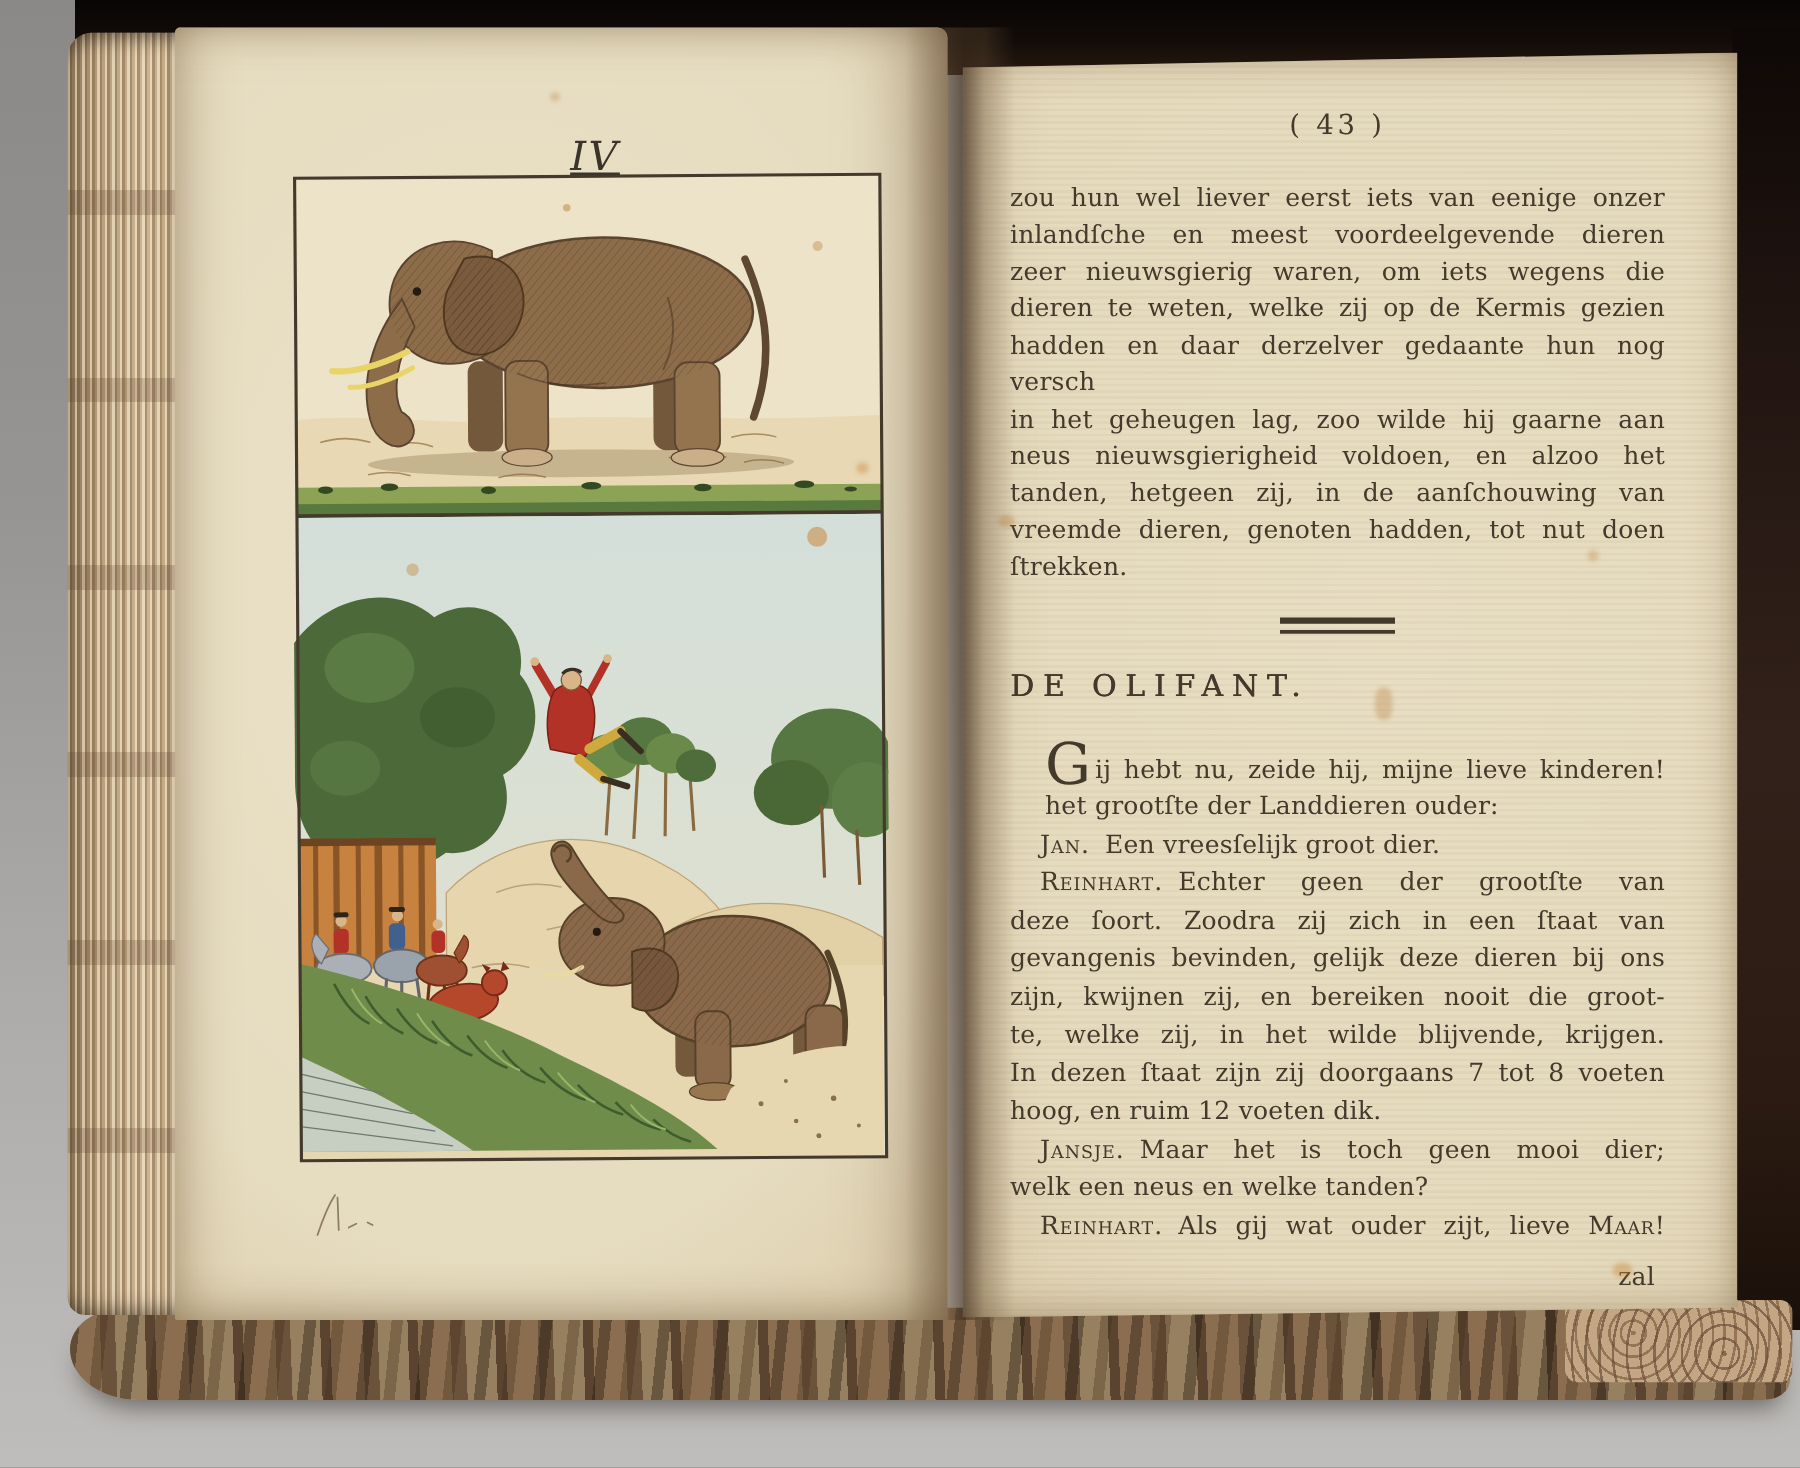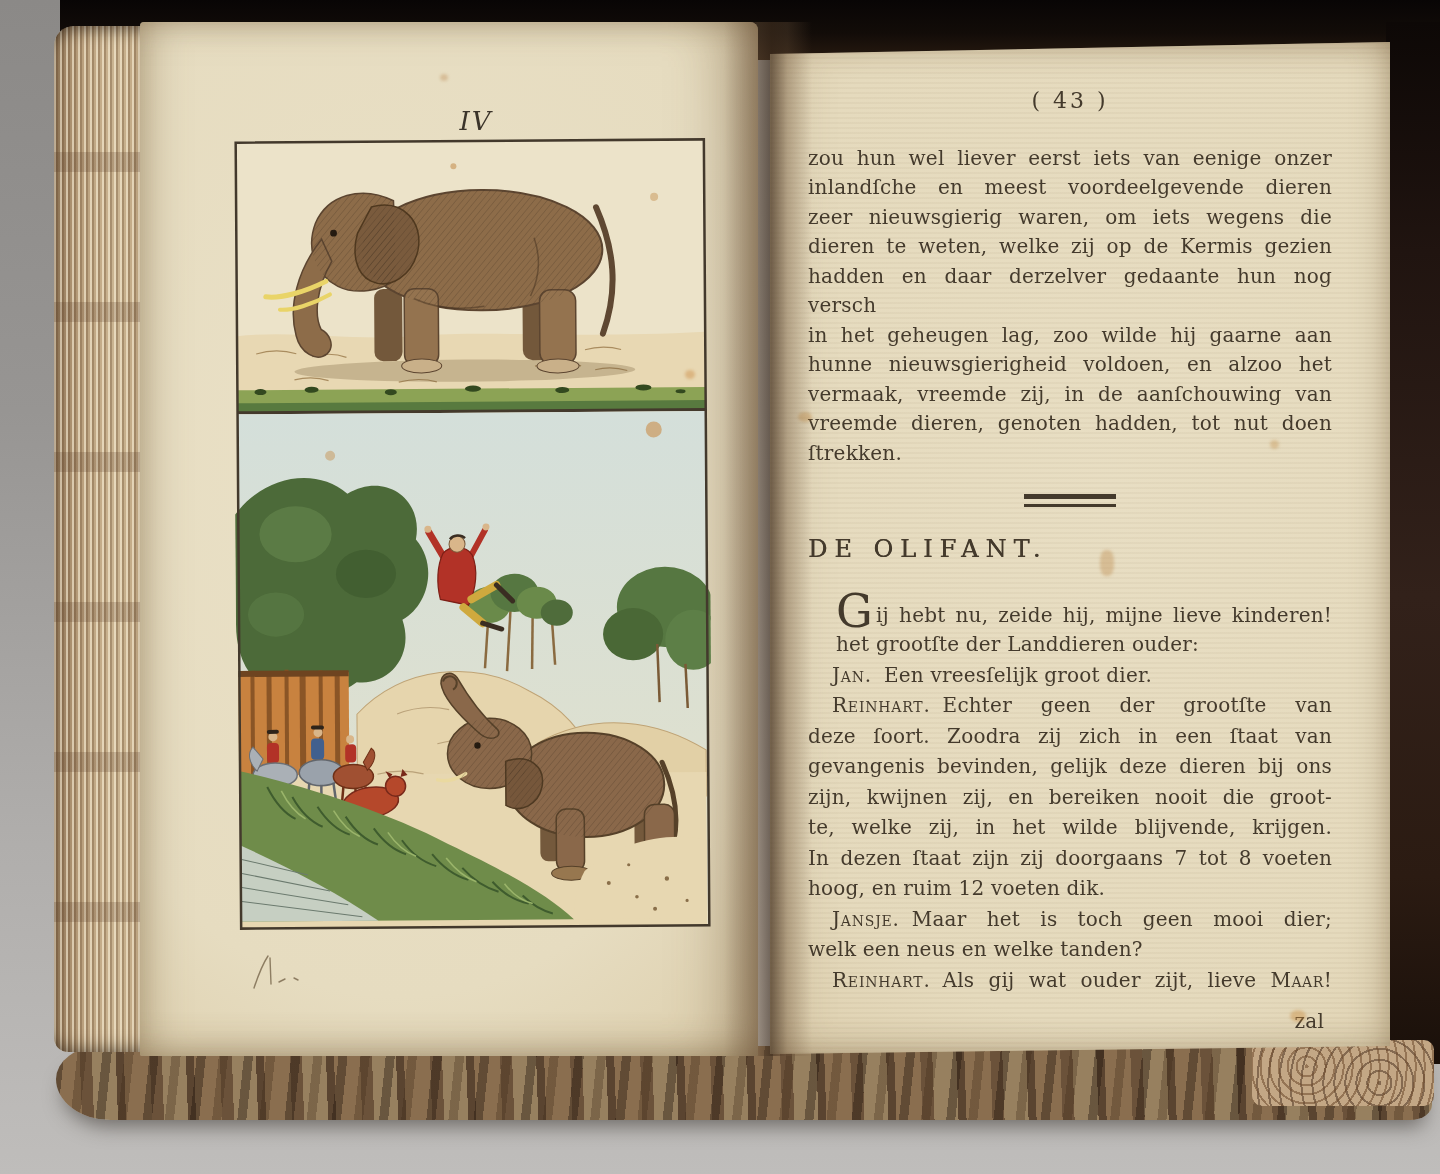--- a/index.html
+++ b/index.html
@@ -50,21 +50,21 @@
       var(--paper-right,#e8dec3) 0%, #e5dabd 55%, #d9c9a6 85%, #c7b28b 100%);
     box-shadow:inset 34px 0 52px -28px rgba(120,90,55,.5),
                inset -26px 0 36px -24px rgba(120,95,60,.45),
                inset 0 22px 32px -22px rgba(110,85,55,.4),
                inset 0 -24px 34px -24px rgba(115,90,58,.4);}
   .gutter{position:absolute;left:724px;top:22px;width:88px;height:1034px;pointer-events:none;
     background:linear-gradient(90deg,rgba(110,85,60,0) 0%,rgba(110,85,60,.42) 38%,
       rgba(66,48,32,.62) 54%,rgba(110,85,60,.32) 72%,rgba(110,85,60,0) 100%);}
   
   .plate-number{position:absolute;left:286px;top:84px;width:100px;text-align:center;
-    font-style:italic;font-size:26px;letter-spacing:2px;color:#3b342a;}
+    font-style:italic;font-size:32px;letter-spacing:2px;color:#3b342a;text-decoration:underline;}
   .plate{position:absolute;left:95px;top:116px;width:475px;height:792px;transform:rotate(-.4deg);}
   .pencil-mark{position:absolute;left:106px;top:926px;}
   
   .rp-text{position:absolute;left:38px;top:44px;width:524px;
     font-size:20px;line-height:29.5px;color:var(--ink,#443a2c);letter-spacing:.2px;}
   .pagenum{text-align:center;font-size:22px;letter-spacing:3px;margin-bottom:28px;}
   .line{text-align:justify;text-align-last:justify;}
   .line.nj{text-align-last:left;}
   .line.ind{text-indent:24px;}
   .sc{font-variant:small-caps;letter-spacing:.8px;margin-right:12px;}
@@ -337,22 +337,22 @@
   <div class="page page-right">
     <div class="rp-text">
       <div class="pagenum">( 43 )</div>
 
       <div class="line">zou hun wel liever eerst iets van eenige onzer</div>
       <div class="line">inlandſche en meest voordeelgevende dieren</div>
       <div class="line">zeer nieuwsgierig waren, om iets wegens die</div>
       <div class="line">dieren te weten, welke zij op de Kermis gezien</div>
       <div class="line">hadden en daar derzelver gedaante hun nog versch</div>
       <div class="line">in het geheugen lag, zoo wilde hij gaarne aan</div>
-      <div class="line">hunne nieuwsgierigheid voldoen, en alzoo het</div>
-      <div class="line">vermaak, vreemde zij, in de aanſchouwing van</div>
+      <div class="line">neus nieuwsgierigheid voldoen, en alzoo het</div>
+      <div class="line">tanden, hetgeen zij, in de aanſchouwing van</div>
       <div class="line">vreemde dieren, genoten hadden, tot nut doen</div>
       <div class="line nj">ſtrekken.</div>
 
       <div class="rule"></div>
 
       <div class="heading">DE OLIFANT.</div>
 
       <div class="intro">
         <div class="line"><span class="initial">G</span><span>ij hebt nu, zeide hij, mijne lieve kinderen!</span></div>
         <div class="line nj">het grootſte der Landdieren ouder:</div>

